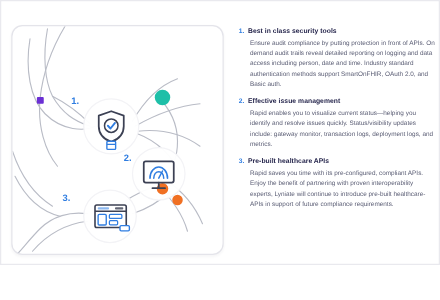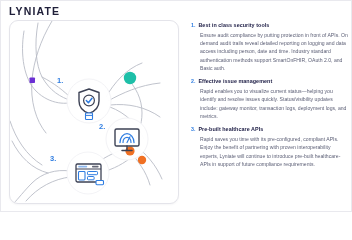--- a/index.html
+++ b/index.html
@@ -95,21 +95,20 @@
     padding-left: 9px;
     letter-spacing: .01px;
     text-align: left;
   }
 </style>
 </head>
 <body>
 
 <div class="page">
 
-  <div class="brand">LYNIATE</div>
 
   <div class="illustration-card">
     <svg viewBox="0 0 168 182" xmlns="http://www.w3.org/2000/svg" aria-hidden="true">
       <defs>
         <filter id="soft" x="-50%" y="-50%" width="200%" height="200%">
           <feGaussianBlur stdDeviation="1.2"></feGaussianBlur>
         </filter>
       </defs>
 
       <g fill="none" stroke="#b9bcc6" stroke-width="0.9" stroke-linecap="round">

